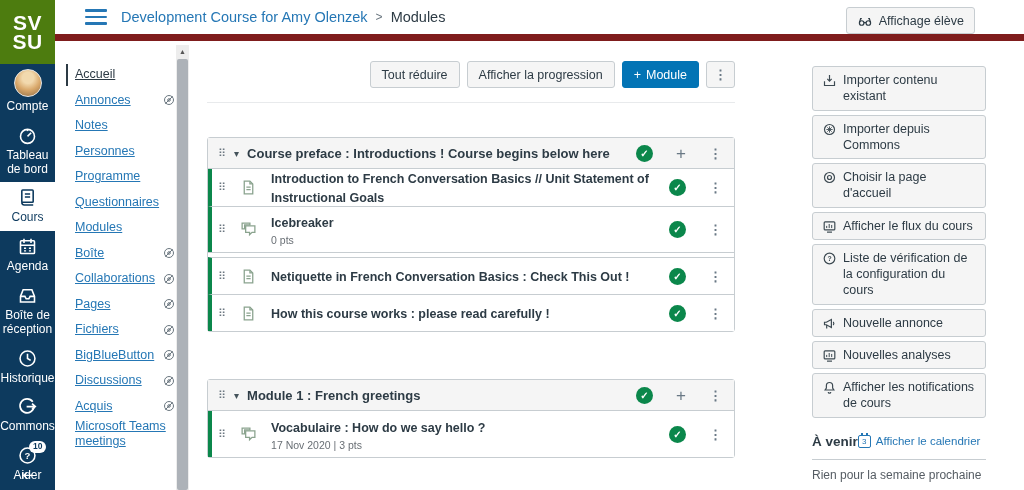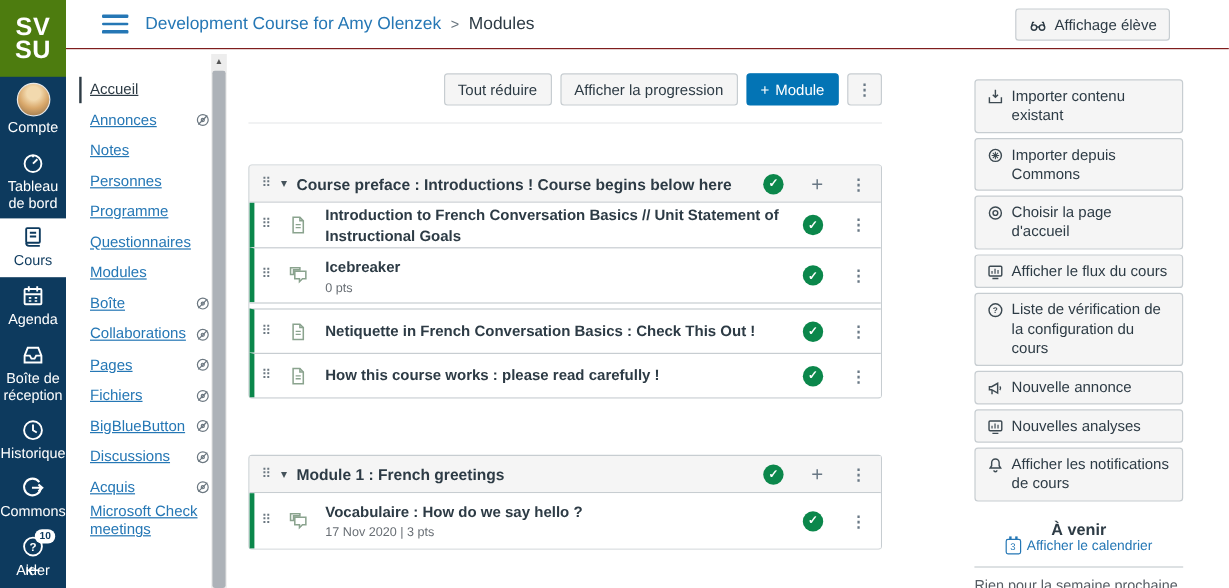--- a/index.html
+++ b/index.html
@@ -21,21 +21,21 @@
   #avatar { width:28px; height:28px; border-radius:50%;
     background:radial-gradient(circle at 50% 30%, #f2d9ae 25%, #d9a86b 55%, #8a6a45 100%);
     border:1.5px solid #e8e8e8; }
   .gn-badge { position:absolute; top:1px; left:29px; background:#fff; color:#0D3A5E;
     font-size:8.5px; font-weight:bold; border-radius:8px; padding:1px 4px; line-height:1.1; }
   #collapse-btn { position:absolute; bottom:6px; left:0; width:55px; text-align:center;
     color:#fff; font-size:15px; cursor:pointer; }
 
   
   #top-header { position:absolute; left:55px; top:0; width:969px; height:41px;
-    background:#fff; border-bottom:1px solid #7f1d1d; display:flex; align-items:center; }
+    background:#fff; border-bottom:7px solid #7f1d1d; display:flex; align-items:center; }
   #hamburger { width:22px; margin-left:30px; cursor:pointer; }
   #hamburger div { height:2.5px; background:#2577B5; margin:4px 0; border-radius:1px; }
   #breadcrumb { margin-left:14px; font-size:14.5px; display:flex; align-items:center; gap:8px; }
   .bc-link { color:#2577B5; cursor:pointer; text-decoration:none; }
   .bc-sep { color:#6B7780; font-size:12px; }
   .bc-current { color:#2D3B45; }
   #student-view-btn { position:absolute; right:49px; top:7px; height:27px; padding:0 10px;
     background:#F5F5F5; border:1px solid #C7CDD1; border-radius:3px; font-size:12.5px;
     color:#2D3B45; display:flex; align-items:center; gap:6px; cursor:pointer; }
   #student-view-btn svg { width:16px; height:16px; }
@@ -94,21 +94,21 @@
   .item-title { font-size:12.5px; font-weight:bold; color:#2D3B45; cursor:pointer; line-height:1.25; }
   .item-sub { font-size:10.5px; color:#696F75; margin-top:2px; }
 
   
   #right-sidebar { position:absolute; left:812px; top:66px; width:174px; }
   .side-btn { width:100%; margin-bottom:4px; background:#F5F5F5; border:1px solid #C7CDD1;
     border-radius:3px; padding:5px 9px; font-size:12.5px; color:#2D3B45; text-align:left;
     display:flex; align-items:flex-start; gap:6px; line-height:1.3; cursor:pointer;
     font-family:inherit; }
   .side-btn svg { width:15px; height:15px; flex:none; margin-top:1px; color:#3D4A52; }
-  #coming-up { margin-top:16px; display:flex; justify-content:flex-start; align-items:center;flex-direction:column; }
+  #coming-up { margin-top:16px; display:flex; justify-content:flex-start; align-items:center; }
   #coming-up-title { font-size:13.5px; font-weight:bold; }
   #calendar-link { font-size:11.5px; color:#2577B5; display:flex; align-items:center; gap:5px;
     cursor:pointer; }
   .cal-icon { width:13px; height:13px; border:1.2px solid #2577B5; border-radius:2px;
     font-size:8px; color:#2577B5; display:flex; align-items:center; justify-content:center;
     position:relative; }
   .cal-icon::before { content:""; position:absolute; top:-3px; left:2px; width:2px; height:3px;
     background:#2577B5; }
   .cal-icon::after { content:""; position:absolute; top:-3px; right:2px; width:2px; height:3px;
     background:#2577B5; }
@@ -304,21 +304,21 @@
     </div>
   <div class="cn-item">
       <span class="cn-label">Acquis</span>
       <svg class="eye-icon" viewBox="0 0 24 24" fill="none" stroke="currentColor" stroke-width="2">
         <circle cx="12" cy="12" r="9"></circle>
         <circle cx="12" cy="12" r="2.6"></circle>
         <path d="M4.5 19.5l15-15"></path>
       </svg>
     </div>
   <div class="cn-item">
-      <span class="cn-label">Microsoft Check meetings</span>
+      <span class="cn-label">Microsoft Teams meetings</span>
     </div>
 </nav>
 
 <div id="cn-scrollbar">
   <div id="cn-scroll-up">▲</div>
   <div id="cn-scroll-thumb"></div>
 </div>
 
 <main id="main">
   <div id="toolbar">

